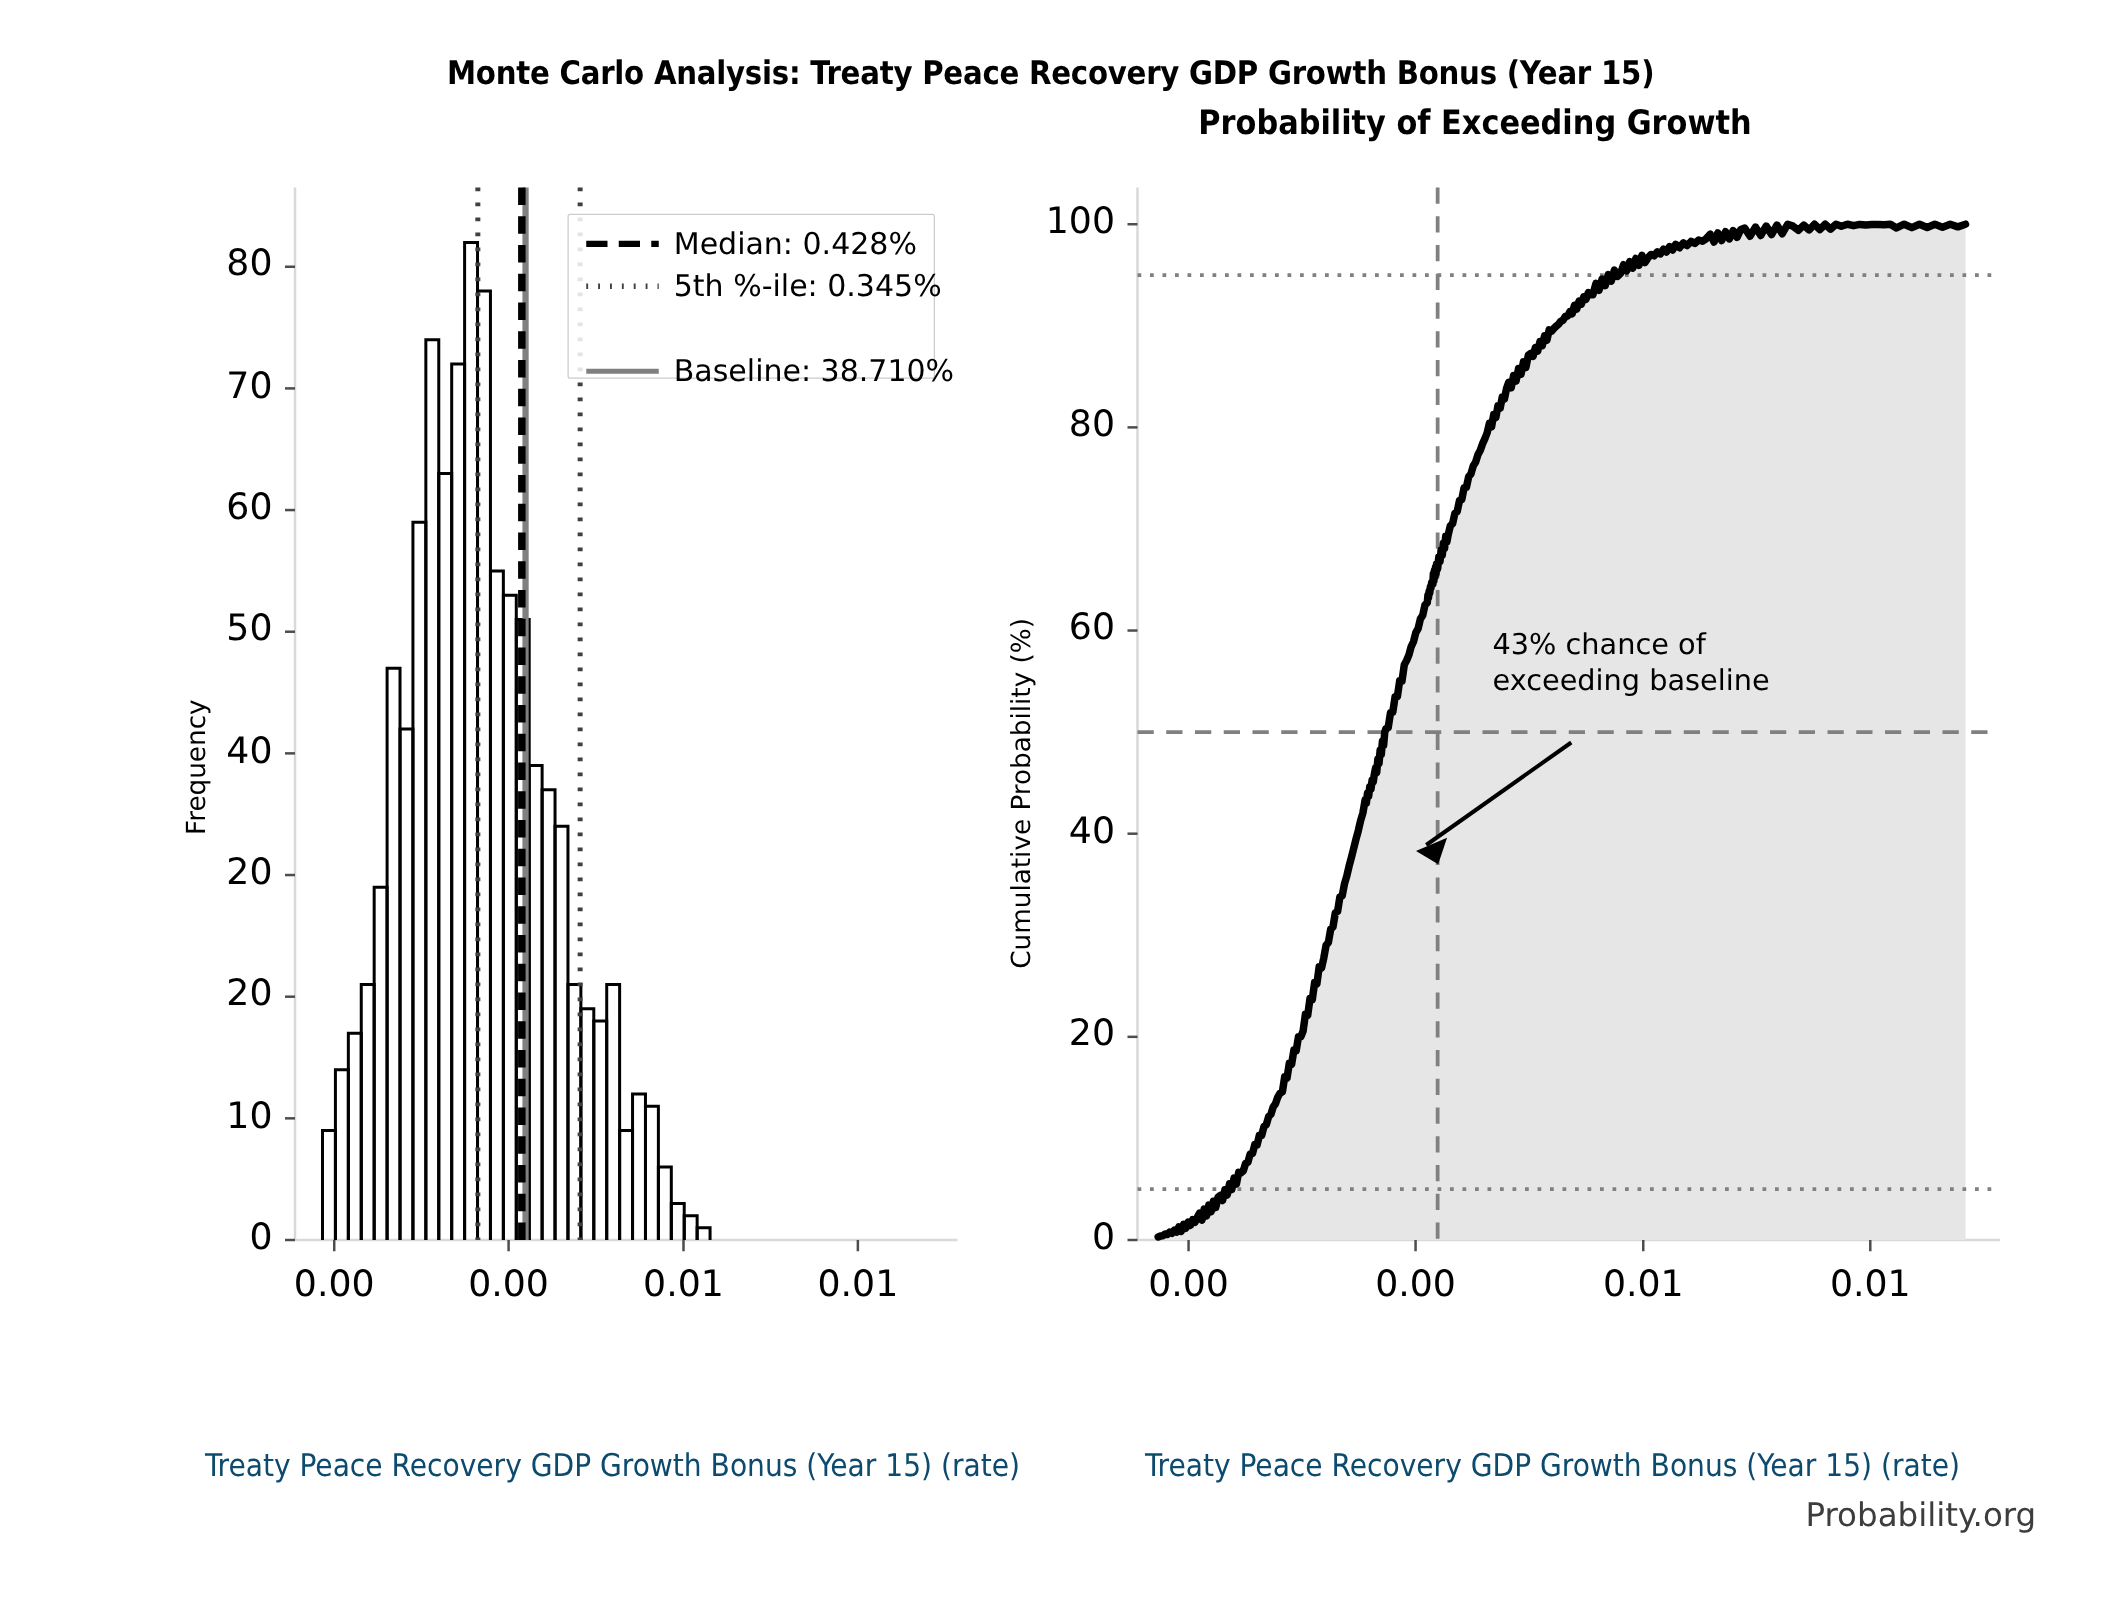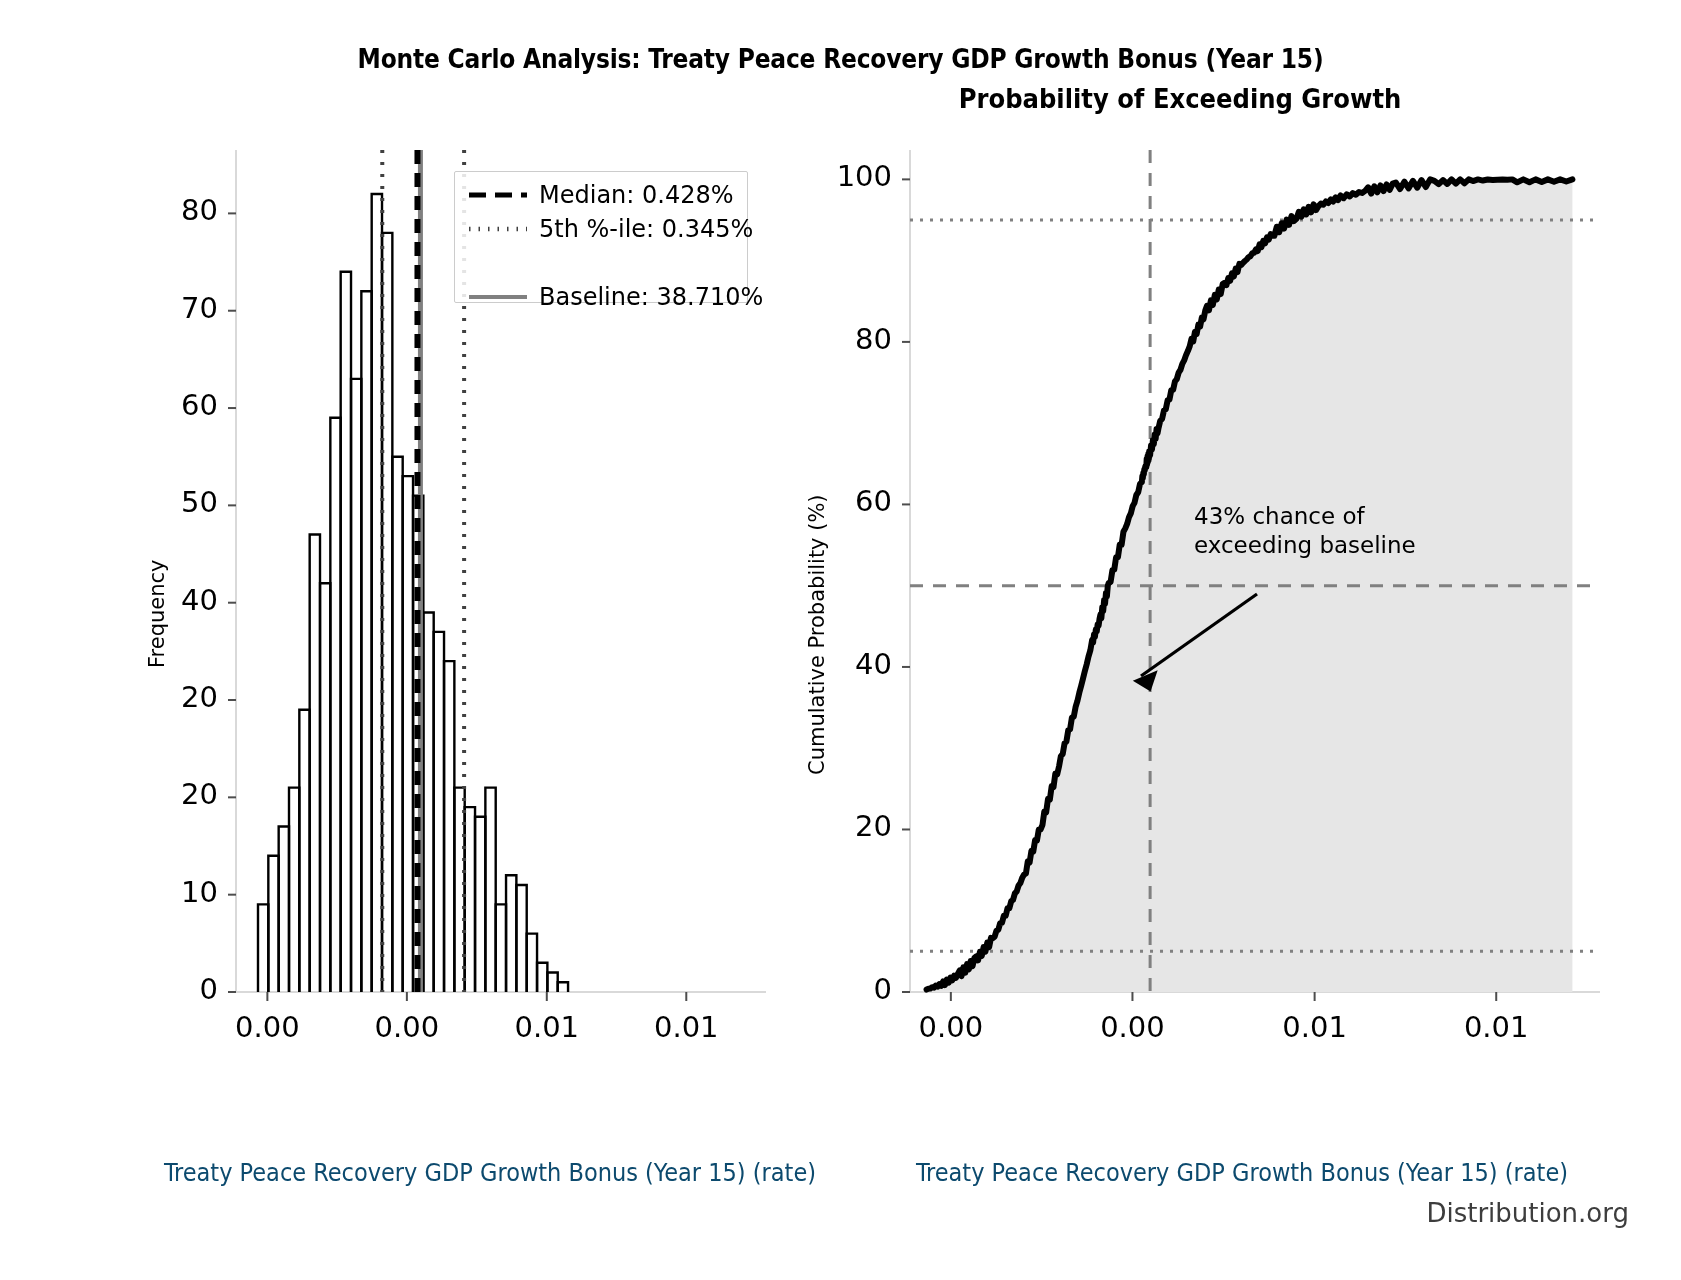--- a/index.html
+++ b/index.html
@@ -269,15 +269,15 @@
       <svg class="legkey" viewBox="0 0 66 36">
         <line x1="4" y1="18" x2="62" y2="18" stroke="#808080" stroke-width="4"></line>
       </svg>
       <span class="legtxt">Baseline: 38.710%</span>
     </div>
   </div>
 
   <div class="annot">43% chance of
 exceeding baseline</div>
 
-  <div class="watermark">Distribution.org</div>
+  <div class="watermark">Probability.org</div>
 
 </div>
 
 </body></html>

